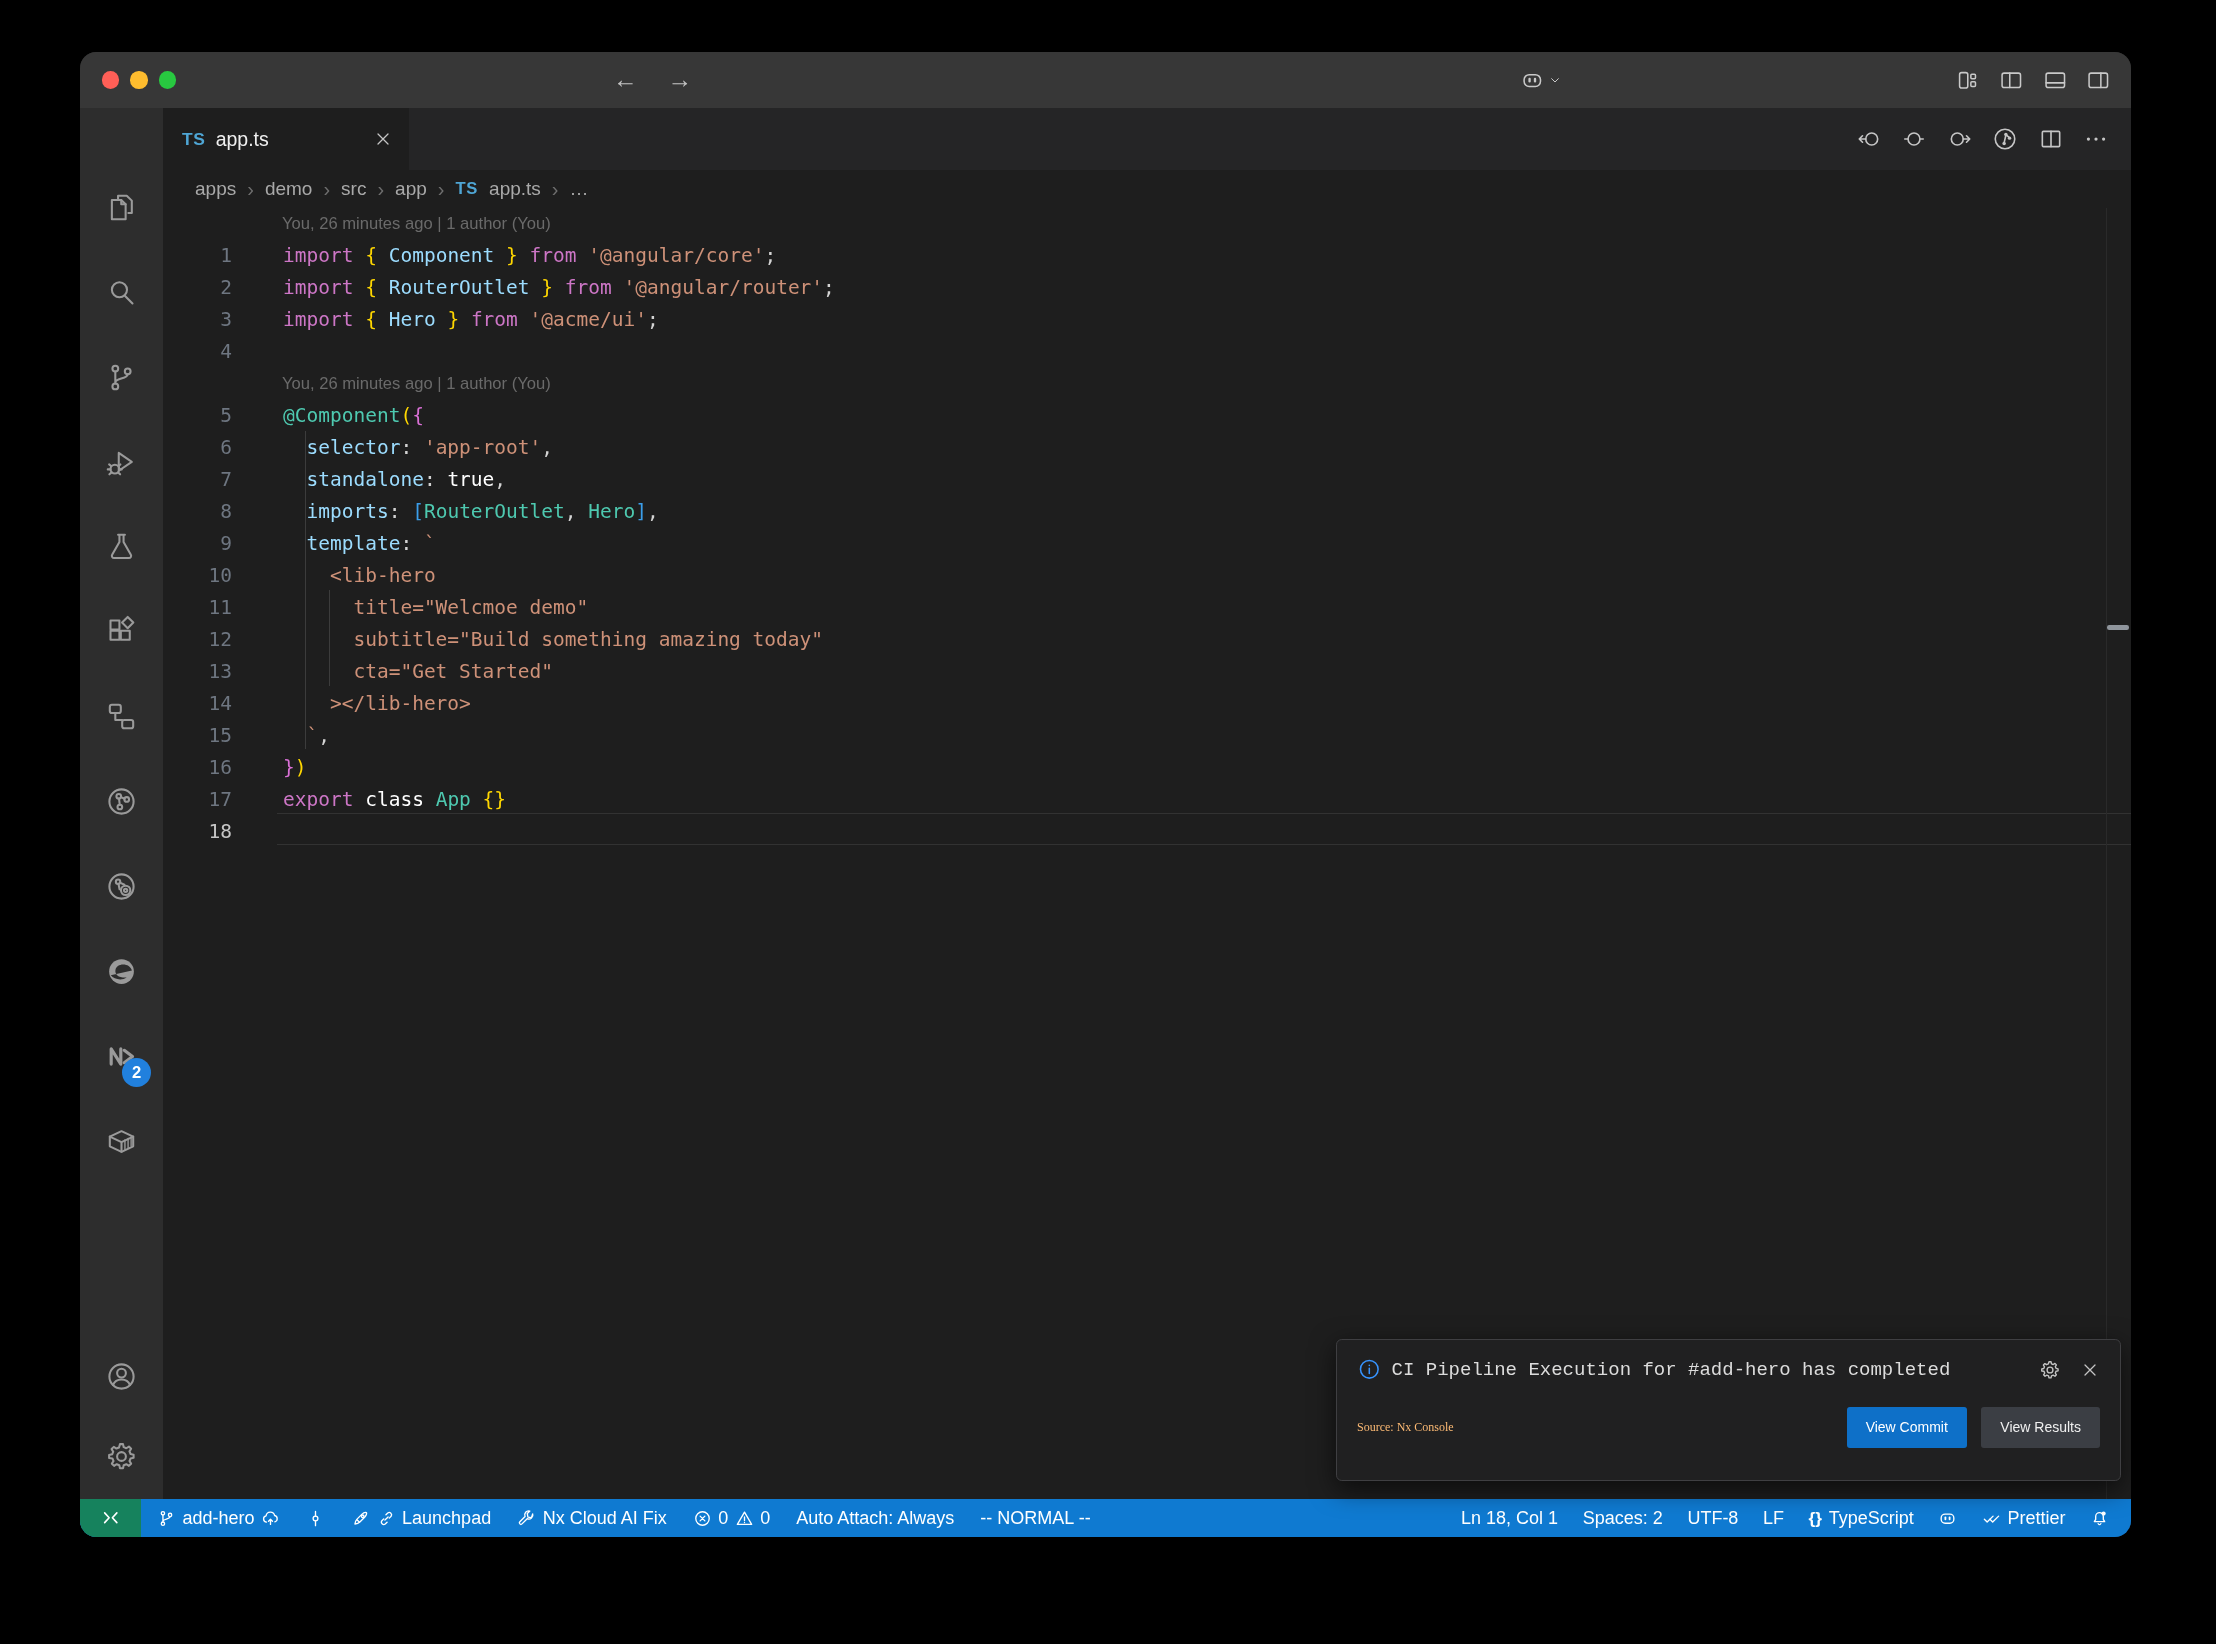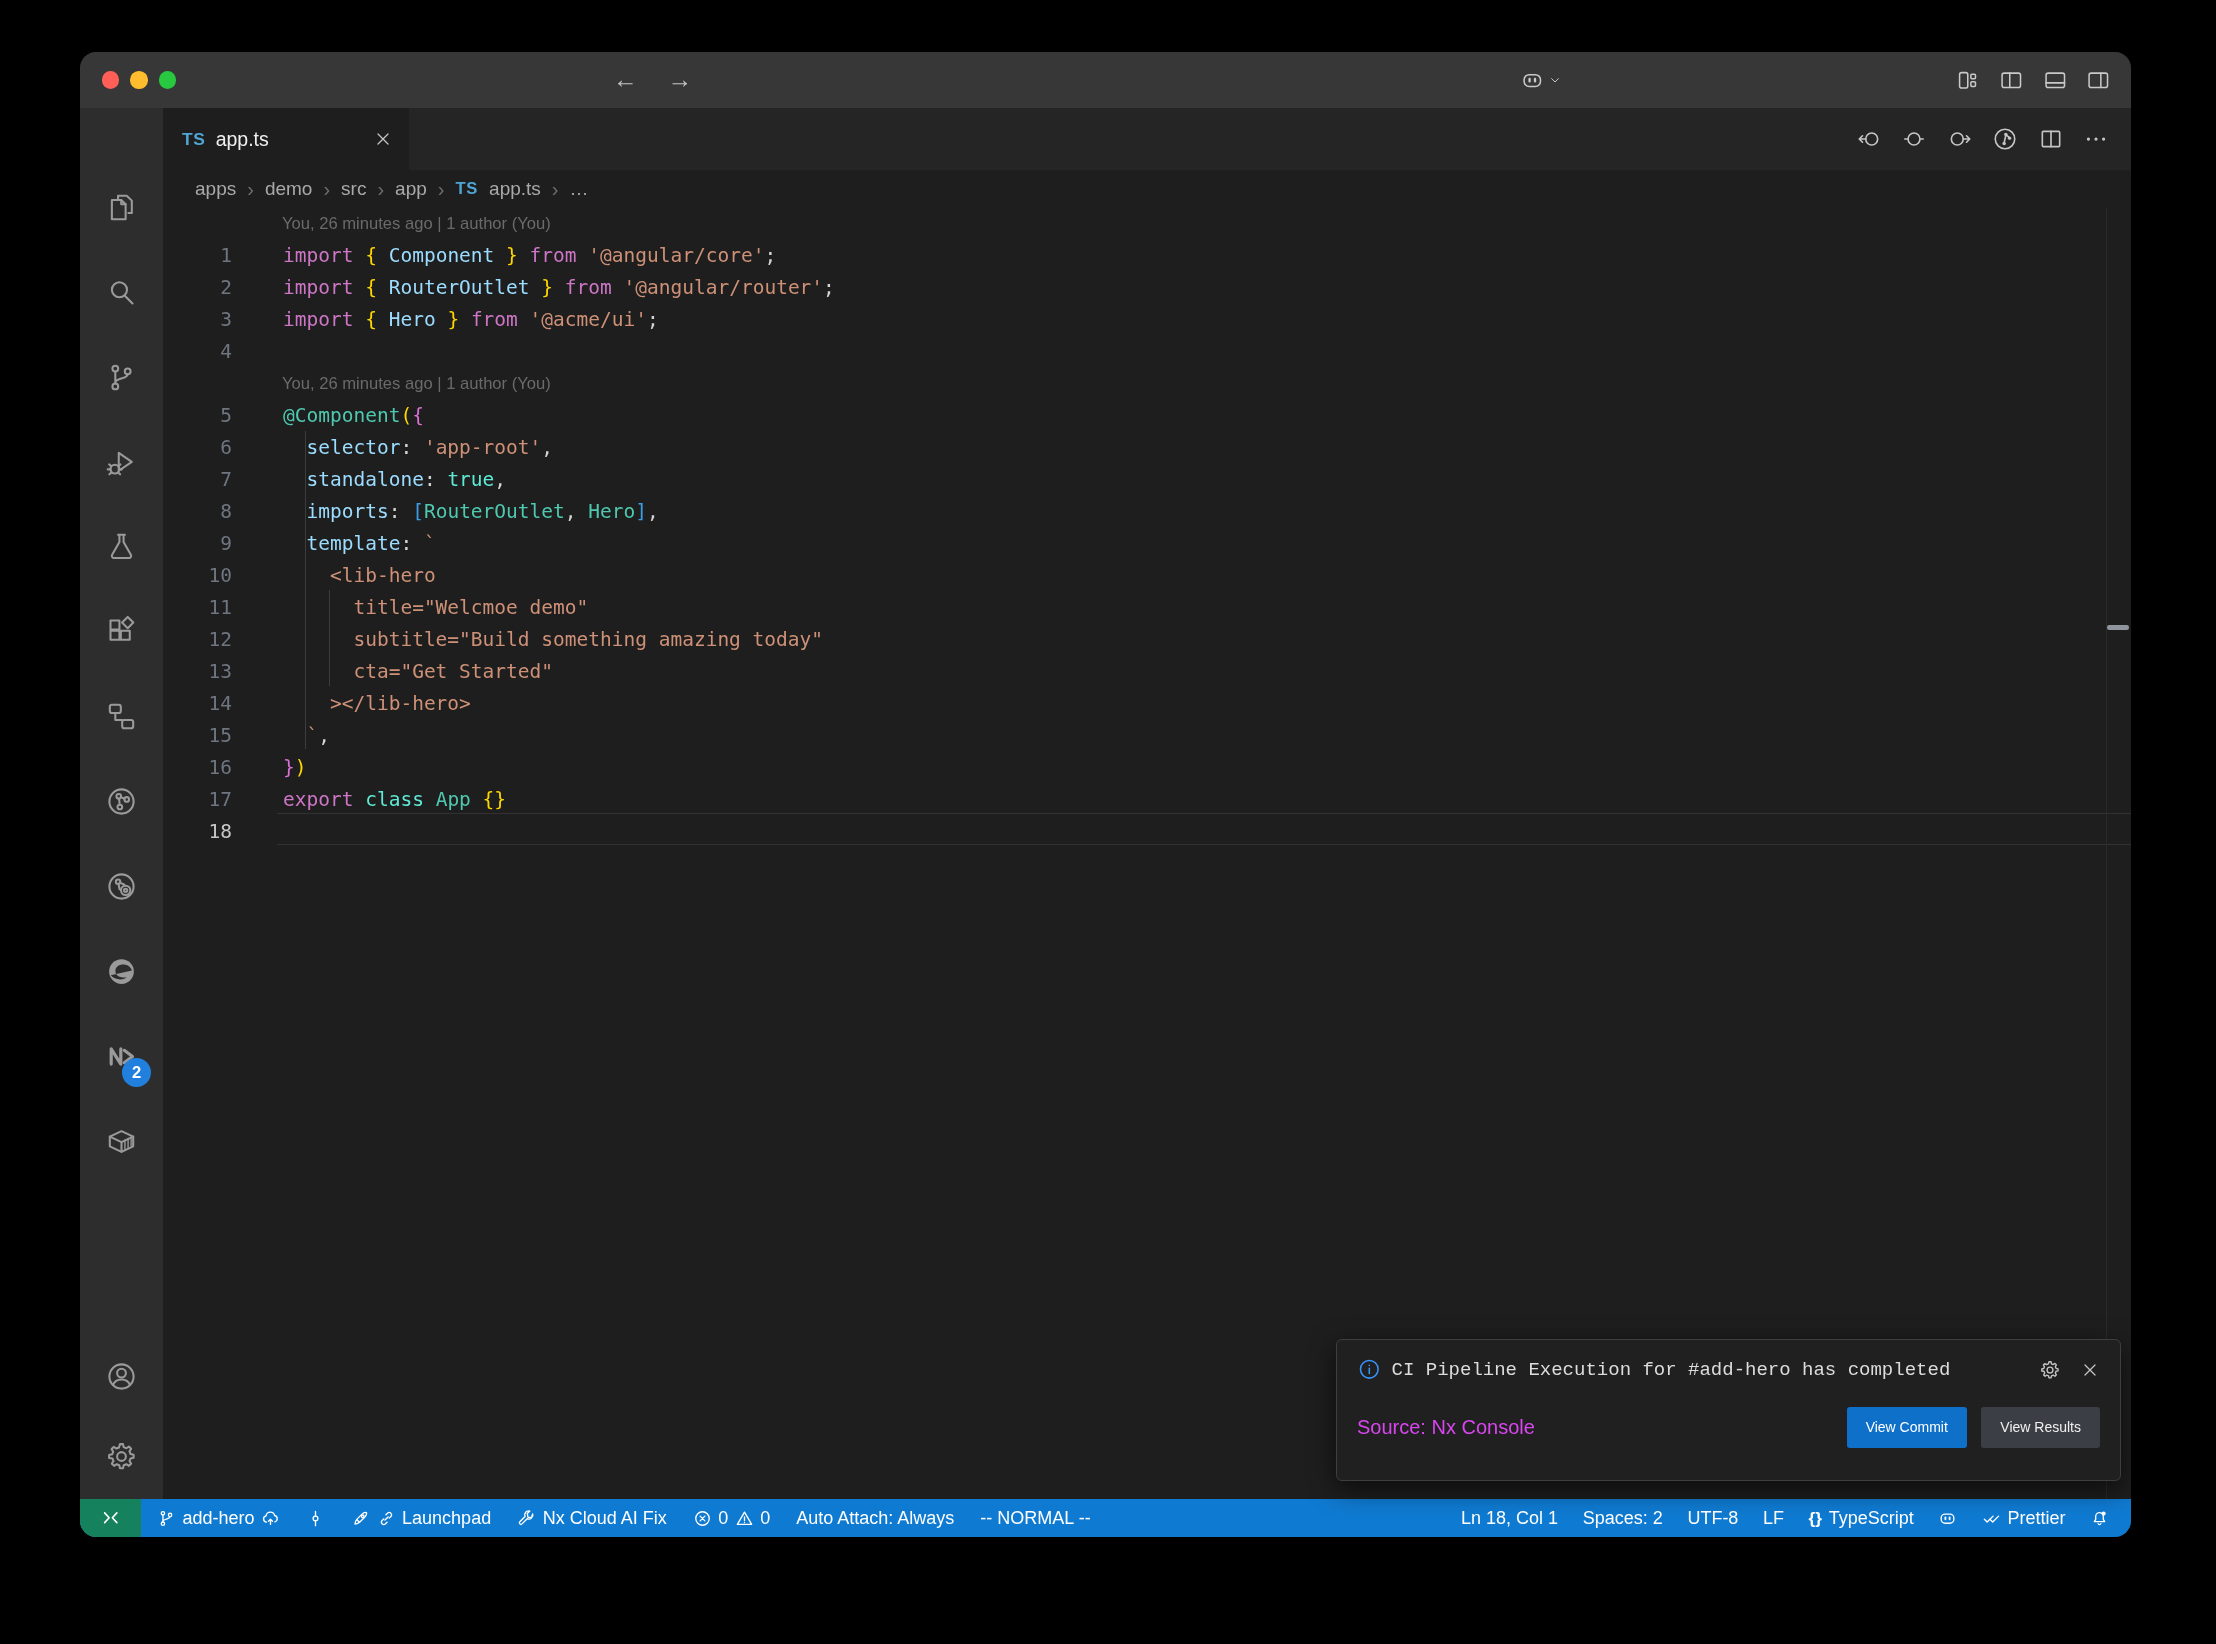--- a/index.html
+++ b/index.html
@@ -38,21 +38,21 @@
   
   .editor{position:relative;flex:1;background:#1e1e1e;overflow:hidden;
     font-family:"DejaVu Sans Mono",monospace;font-size:19.5px;}
   .rows{position:absolute;left:0;top:0;right:0;}
   .row{height:32px;line-height:32px;display:flex;white-space:pre;}
   .num{width:69px;text-align:right;color:#6e7681;flex:0 0 69px;font-size:19.5px;}
   .codetext{padding-left:51px;}
   .row-blame{height:32px;line-height:32px;padding-left:119px;color:#6a6a6a;
     font-family:"Liberation Sans",sans-serif;font-size:16.6px;}
   .tk-kw{color:#cd76c6}.tk-by{color:#ffd700}.tk-bp{color:#da70d6}.tk-bb{color:#3b9eea}
-  .tk-ty{color:#4ec9b0}.tk-pr{color:#9cdcfe}.tk-kb{color:#5eead4}.tk-st{color:#ce9178}.tk-pl{color:#d4d4d4}
+  .tk-ty{color:#4ec9b0}.tk-pr{color:#9cdcfe}.tk-kb{color:#ffffff}.tk-st{color:#ce9178}.tk-pl{color:#d4d4d4}
   .guide{position:absolute;width:1.4px;background:#3c3c3c;}
   .currentline{position:absolute;left:114px;right:0;height:32px;border-top:1.4px solid #323232;
     border-bottom:1.4px solid #323232;box-sizing:border-box;}
   .cur .num{color:#c6c6c6;}
   .ruler-sep{position:absolute;top:0;bottom:0;right:24px;width:0.7px;background:#2a2a2a;}
   .ruler-marker{position:absolute;right:2.2px;width:22px;height:5px;background:#8f959c;border-radius:2.2px;}
   
   .statusbar{height:38px;flex:0 0 38px;background:#0f7ad1;display:flex;align-items:stretch;color:#fff;font-size:18px;}
   .sb-remote{width:61px;flex:0 0 61px;background:#16825d;display:flex;align-items:center;justify-content:center;}
   .sb-left{display:flex;align-items:center;gap:26px;padding-left:16px;}
@@ -60,21 +60,21 @@
   .sb-item{display:flex;align-items:center;gap:6.5px;white-space:nowrap;}
   .ticon{font-size:17.4px;font-weight:bold;}
   
   .toast{position:absolute;right:10px;bottom:56px;width:785px;height:142px;background:#202021;
     border:0.7px solid #3f3f42;border-radius:5.8px;box-shadow:0 7.2px 26px rgba(0,0,0,.6);
     box-sizing:border-box;padding:17.4px 20px;z-index:5;}
   .toast-head{display:flex;align-items:center;gap:10px;font-family:Liberation Mono, monospace;}
   .toast-title{color:#dcdcdc;font-size:19px;flex:1;}
   .toast-head-icons{display:flex;align-items:center;gap:19px;color:#c5c5c5;}
   .toast-foot{display:flex;align-items:center;margin-top:24.6px;}
-  .toast-src{color:#d946ef;font-size:20px;flex:1;}
+  .toast-src{color:#fdba74;font-size:12px;flex:1;font-family:Liberation Serif, serif;}
   .btn{height:41px;border-radius:2.9px;display:flex;align-items:center;padding:0 19px;font-size:14px;margin-left:14.5px;}
   .btn-primary{background:#0e70c8;color:#fff;}
   .btn-secondary{background:#3b3e44;color:#f0f0f0;}
   
   .icon{display:inline-flex;align-items:center;justify-content:center;}
   svg{stroke:currentColor;fill:none;stroke-width:1.5;stroke-linecap:round;stroke-linejoin:round;}
   .f{fill:currentColor;stroke:none;}
   .i34 svg{width:24.6px;height:24.6px}.i36 svg{width:26px;height:26px}.i46 svg{width:33px;height:33px}
   .i26 svg{width:19px;height:19px}.i28 svg{width:20px;height:20px}.i30 svg{width:22px;height:22px}
   .sb-item svg{width:19px;height:19px;stroke-width:1.7;}

